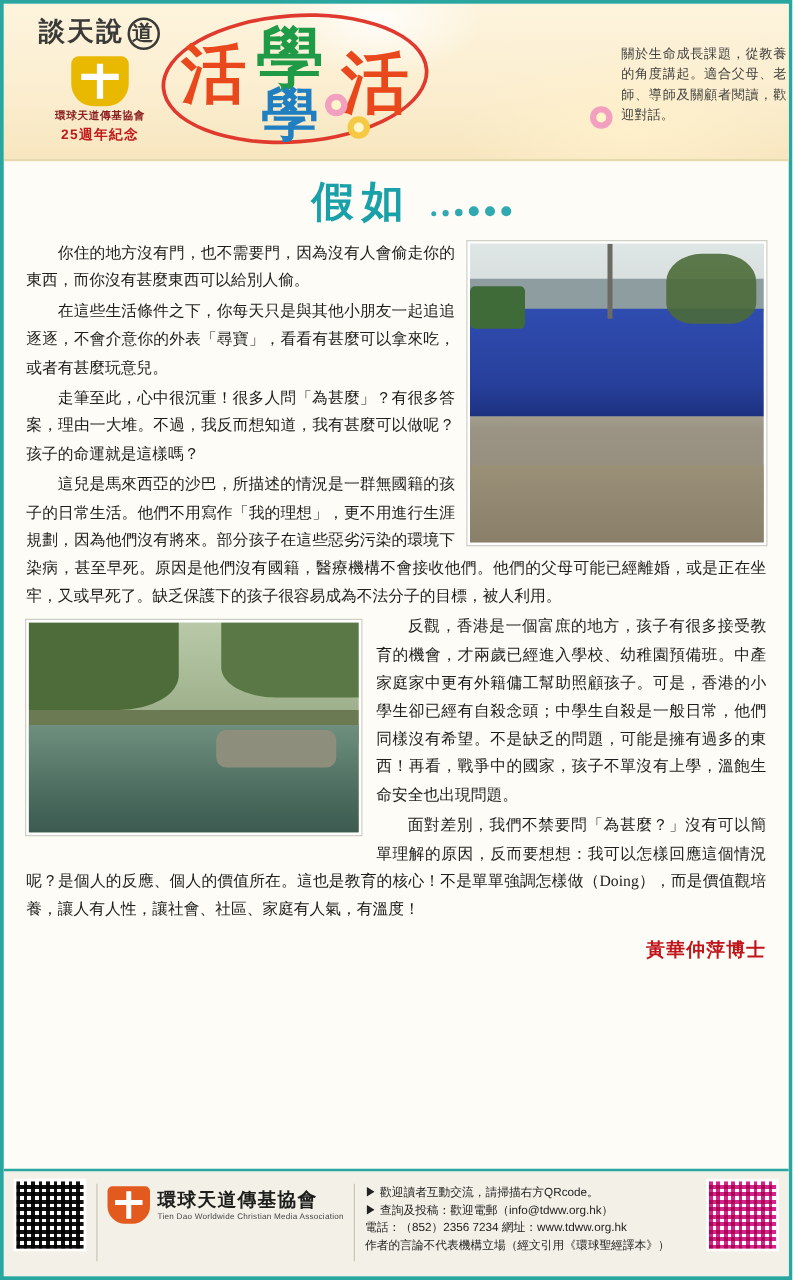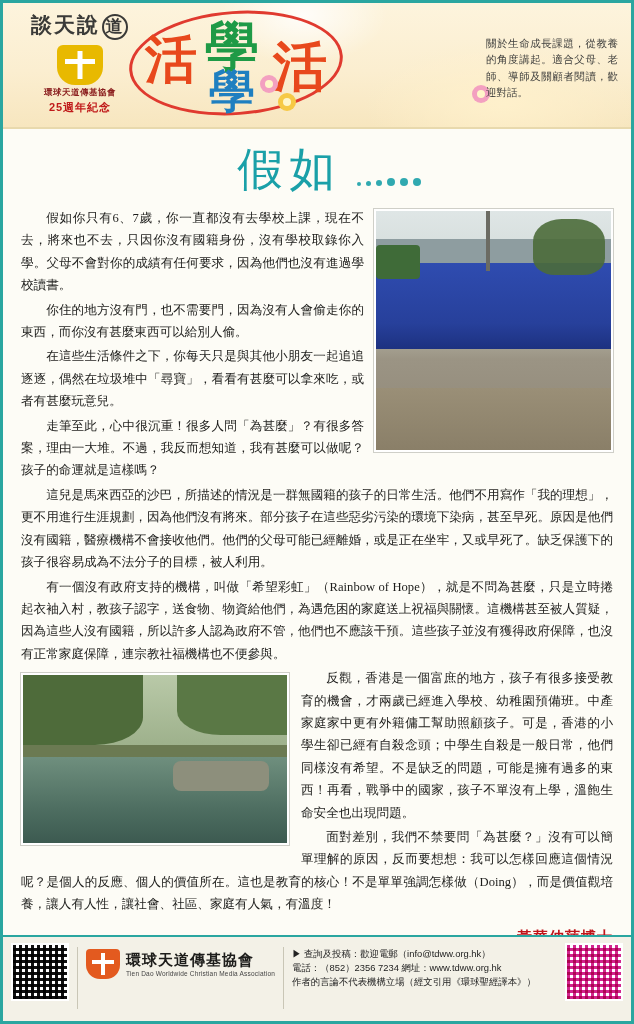--- a/index.html
+++ b/index.html
@@ -88,33 +88,33 @@
   .kids-strip{
     position:absolute; left:255px; top:16px; width:235px; height:104px;
   }
   .kid { position:absolute; bottom:4px; }
   .kid .head{ width:26px;height:26px;border-radius:50%; margin:0 auto;}
   .kid .body{ width:34px;height:40px;border-radius:14px 14px 6px 6px; margin:1px auto 0;}
   .flower{ position:absolute; width:18px;height:18px;border-radius:50%; }
   .flower:after{content:"";position:absolute;left:5px;top:5px;width:8px;height:8px;border-radius:50%;background:#fff6c9;}
 
   .hdr-note{
-    position:absolute; right:13px; top:32px; width:132px;
+    position:absolute; right:2px; top:32px; width:132px;
     font-size:10.5px; line-height:1.55; color:#3f3f3d;
     text-align:justify;
   }
 
   
   .art-title-row{
     text-align:center; padding:10px 0 4px;
   }
   .art-title{
     display:inline-block;
     font-family:"Liberation Serif", serif;
-    font-size:46px; font-weight:normal; color:#1aa0a8;
+    font-size:34px; font-weight:bold; color:#1aa0a8;
     letter-spacing:6px;
     margin-left:24px;
   }
   .dots{ display:inline-block; margin-left:6px; vertical-align:middle;}
   .dots i{
     display:inline-block;width:8px;height:8px;border-radius:50%;
     background:#1aa0a8; margin-left:5px; opacity:.9;
   }
   .dots i:nth-child(1){width:4px;height:4px;}
   .dots i:nth-child(2){width:5px;height:5px;}
@@ -310,26 +310,24 @@
         <span class="b" style="background:#8ea7b8;"></span>
         <span class="l"></span>
       </span>
       <span class="fig" style="left:202px;bottom:10px;">
         <span class="h"></span>
         <span class="b" style="background:#d8c6a0;"></span>
         <span class="l"></span>
       </span>
     </div>
 
-    <p>假如你只有6、7歲，你一直都沒有去學校上課，現在不去，將來也不去，只因你沒有國籍身份，沒有學校取錄你入學。父母不會對你的成績有任何要求，因為他們也沒有進過學校讀書。</p>
     <p>你住的地方沒有門，也不需要門，因為沒有人會偷走你的東西，而你沒有甚麼東西可以給別人偷。</p>
-    <p>在這些生活條件之下，你每天只是與其他小朋友一起追追逐逐，偶然在垃圾堆中「尋寶」，看看有甚麼可以拿來吃，或者有甚麼玩意兒。</p>
+    <p>在這些生活條件之下，你每天只是與其他小朋友一起追追逐逐，不會介意你的外表「尋寶」，看看有甚麼可以拿來吃，或者有甚麼玩意兒。</p>
     <p>走筆至此，心中很沉重！很多人問「為甚麼」？有很多答案，理由一大堆。不過，我反而想知道，我有甚麼可以做呢？孩子的命運就是這樣嗎？</p>
     <p>這兒是馬來西亞的沙巴，所描述的情況是一群無國籍的孩子的日常生活。他們不用寫作「我的理想」，更不用進行生涯規劃，因為他們沒有將來。部分孩子在這些惡劣污染的環境下染病，甚至早死。原因是他們沒有國籍，醫療機構不會接收他們。他們的父母可能已經離婚，或是正在坐牢，又或早死了。缺乏保護下的孩子很容易成為不法分子的目標，被人利用。</p>
-    <p>有一個沒有政府支持的機構，叫做「希望彩虹」（Rainbow of Hope），就是不問為甚麼，只是立時捲起衣袖入村，教孩子認字，送食物、物資給他們，為遇危困的家庭送上祝福與關懷。這機構甚至被人質疑，因為這些人沒有國籍，所以許多人認為政府不管，他們也不應該干預。這些孩子並沒有獲得政府保障，也沒有正常家庭保障，連宗教社福機構也不便參與。</p>
 
     <div class="photo photo-bot">
       <span class="p2-sky"></span>
       <span class="p2-bush"></span>
       <span class="p2-bush2"></span>
       <span class="p2-bank"></span>
       <span class="p2-water"></span>
       <span class="p2-stone"></span>
       <span class="fig" style="left:66px;bottom:70px;">
         <span class="h"></span>
@@ -361,20 +359,21 @@
       <div class="f-sep"></div>
       <div class="f-org">
         <span class="om"></span>
         <span>
           <span class="on1" style="display:block;">環球天道傳基協會</span>
           <span class="on2" style="display:block;">Tien Dao Worldwide Christian Media Association</span>
         </span>
       </div>
       <div class="f-sep"></div>
       <div class="f-txt">
+        <div class="ln">▶ 歡迎讀者互動交流，請掃描右方QRcode。</div>
         <div class="ln">▶ 查詢及投稿：歡迎電郵（info@tdww.org.hk）</div>
         <div class="ln">電話：（852）2356 7234 網址：www.tdww.org.hk</div>
         <div class="ln">作者的言論不代表機構立場（經文引用《環球聖經譯本》）</div>
       </div>
       <div class="qr pink"></div>
     </div>
   </div>
 
 </div>
 

